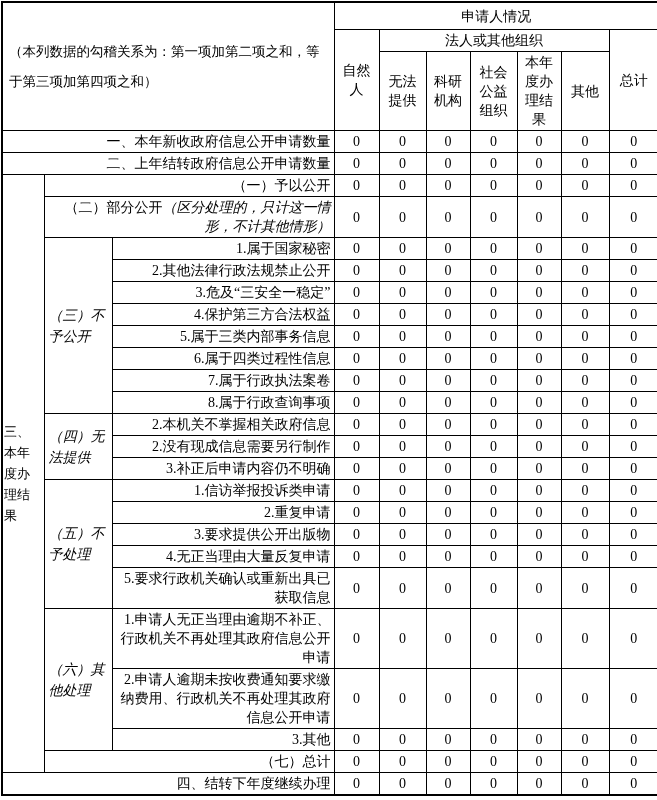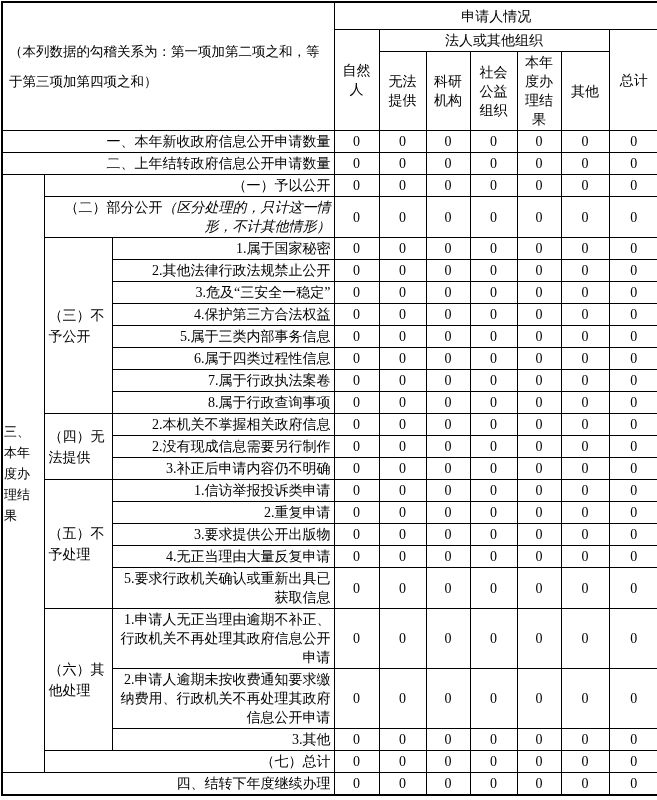--- a/index.html
+++ b/index.html
@@ -9,21 +9,21 @@
   td{border:1px solid #000;font-size:14px;line-height:19px;padding:1px 3px;
      vertical-align:middle;overflow:hidden;}
   thead td{text-align:center;}
   tr.hrow1 td{height:24px;}
   tr.hrow2 td{height:18px;}
   tr.hrow3 td{height:60px;}
   td.note{text-align:left;line-height:30px;font-size:13.5px;
           padding:6px 6px;font-family:"Liberation Serif","DejaVu Serif",serif;}
   td.vlabel{font-size:13px;padding:0 1px;text-align:left;line-height:21px;
             word-break:break-all;}
-  td.group{text-align:left;padding:1px 4px;line-height:21px;word-break:break-all;}
+  td.group{text-align:left;padding:1px 4px;line-height:21px;word-break:break-all;font-style:italic;}
   td.lbl{text-align:right;word-break:break-all;}
   td.val{text-align:center;}
   tbody tr{height:22px;}
   span.kai{font-style:italic;}
 </style>
 </head>
 <body>
 
 <table>
   <colgroup>

